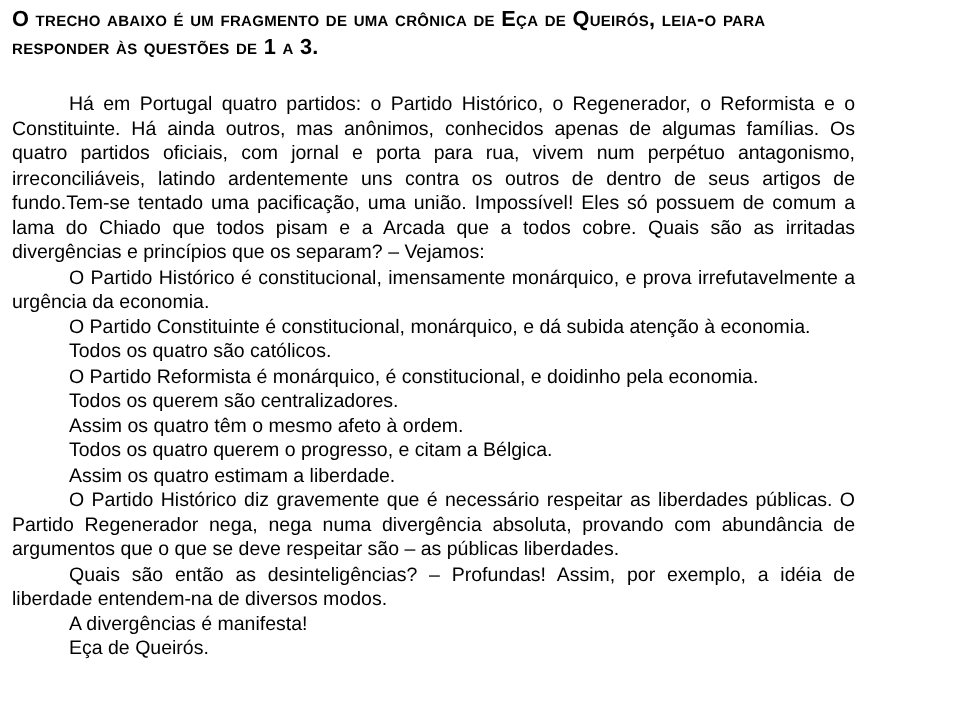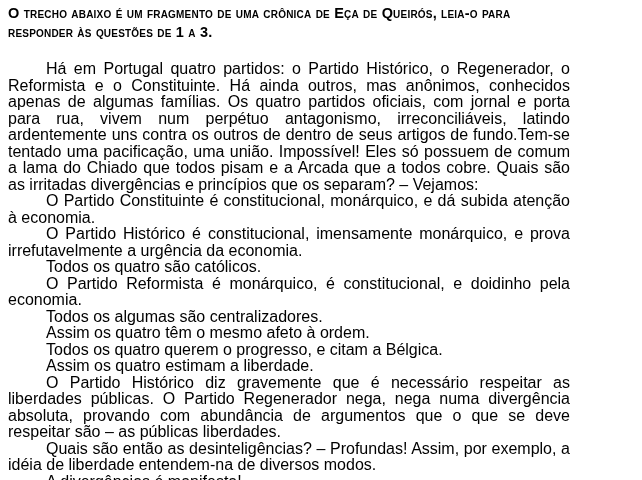--- a/index.html
+++ b/index.html
@@ -24,21 +24,21 @@
     font-weight: bold;
     font-variant: small-caps;
     font-size: 14.5px;
     line-height: 19px;
     letter-spacing: 0.2px;
     text-align: left;
     margin: 0 0 19px 0;
   }
   .body-text p {
     margin: 0;
-    font-size: 16px;
+    font-size: 13px;
     line-height: 16.5px;
     text-align: justify;
     text-indent: 38px;
   }
   .signature {
     margin: 2px 0 0 0;
     font-size: 13.5px;
     line-height: 16.5px;
     text-align: right;
     text-indent: 0;
@@ -46,25 +46,25 @@
 </style>
 </head>
 <body>
 
 <div class="page">
 
   <div class="header-instruction">O trecho abaixo é um fragmento de uma crônica de Eça de Queirós, leia-o para responder às questões de 1 a 3.</div>
 
   <div class="body-text">
     <p>Há em Portugal quatro partidos: o Partido Histórico, o Regenerador, o Reformista e o Constituinte. Há ainda outros, mas anônimos, conhecidos apenas de algumas famílias. Os quatro partidos oficiais, com jornal e porta para rua, vivem num perpétuo antagonismo, irreconciliáveis, latindo ardentemente uns contra os outros de dentro de seus artigos de fundo.Tem-se tentado uma pacificação, uma união. Impossível! Eles só possuem de comum a lama do Chiado que todos pisam e a Arcada que a todos cobre. Quais são as irritadas divergências e princípios que os separam? – Vejamos:</p>
+    <p>O Partido Histórico é constitucional, imensamente monárquico, e prova irrefutavelmente a urgência da economia.</p>
     <p>O Partido Constituinte é constitucional, monárquico, e dá subida atenção à economia.</p>
-    <p>O Partido Histórico é constitucional, imensamente monárquico, e prova irrefutavelmente a urgência da economia.</p>
     <p>Todos os quatro são católicos.</p>
     <p>O Partido Reformista é monárquico, é constitucional, e doidinho pela economia.</p>
-    <p>Todos os algumas são centralizadores.</p>
+    <p>Todos os querem são centralizadores.</p>
     <p>Assim os quatro têm o mesmo afeto à ordem.</p>
     <p>Todos os quatro querem o progresso, e citam a Bélgica.</p>
     <p>Assim os quatro estimam a liberdade.</p>
     <p>O Partido Histórico diz gravemente que é necessário respeitar as liberdades públicas. O Partido Regenerador nega, nega numa divergência absoluta, provando com abundância de argumentos que o que se deve respeitar são – as públicas liberdades.</p>
     <p>Quais são então as desinteligências? – Profundas! Assim, por exemplo, a idéia de liberdade entendem-na de diversos modos.</p>
     <p>A divergências é manifesta!</p>
     <p class="signature">Eça de Queirós.</p>
   </div>
 
 </div>

